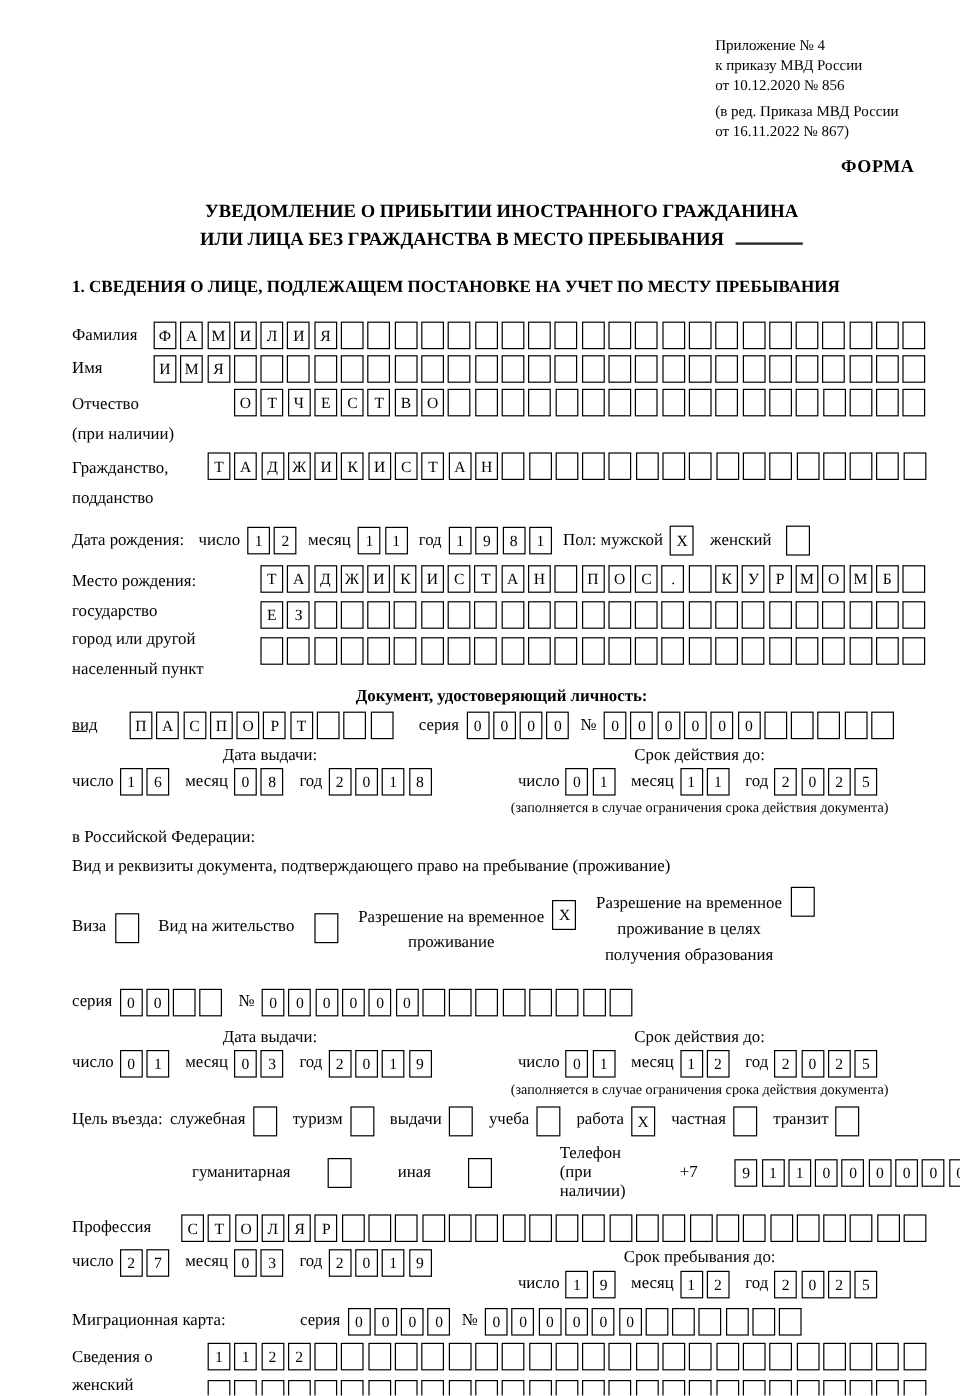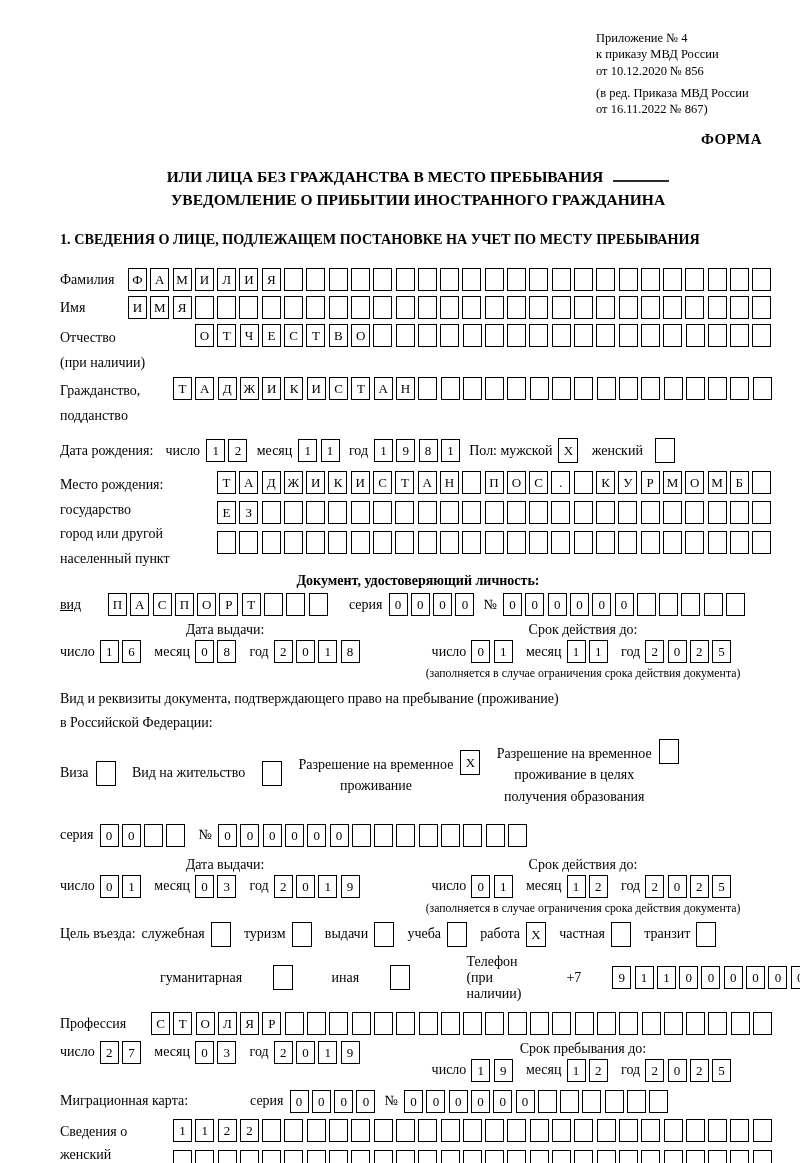--- a/index.html
+++ b/index.html
@@ -85,22 +85,22 @@
       <div>Приложение № 4</div>
       <div>к приказу МВД России</div>
       <div>от 10.12.2020 № 856</div>
       <div class="grp2">(в ред. Приказа МВД России</div>
       <div>от 16.11.2022 № 867)</div>
     </div>
   </div>
   <div class="forma">ФОРМА</div>
 
   <div class="title">
+    <div>УВЕДОМЛЕНИЕ О ПРИБЫТИИ ИНОСТРАННОГО ГРАЖДАНИНА</div>
     <div><span>ИЛИ ЛИЦА БЕЗ ГРАЖДАНСТВА В МЕСТО ПРЕБЫВАНИЯ</span><span class="blank-line"></span></div>
-    <div>УВЕДОМЛЕНИЕ О ПРИБЫТИИ ИНОСТРАННОГО ГРАЖДАНИНА</div>
   </div>
 
   <div class="sec-head">1. СВЕДЕНИЯ О ЛИЦЕ, ПОДЛЕЖАЩЕМ ПОСТАНОВКЕ НА УЧЕТ ПО МЕСТУ ПРЕБЫВАНИЯ</div>
 
   <div class="row">
     <div class="lbl w68">Фамилия</div>
     <div class="cells">
         <span class="cell">Ф</span>
         <span class="cell">А</span>
         <span class="cell">М</span>
@@ -440,22 +440,22 @@
             <span class="cell">0</span>
             <span class="cell">2</span>
             <span class="cell">5</span>
           </span>
       </div>
       <div class="note">(заполняется в случае ограничения срока действия документа)</div>
     </div>
   </div>
 
   <div class="para">
+    <div>в Российской Федерации:</div>
     <div>Вид и реквизиты документа, подтверждающего право на пребывание (проживание)</div>
-    <div>в Российской Федерации:</div>
   </div>
 
   <div class="opts">
     <div class="opt">
       <span class="ot">Виза</span>
       <span class="cells cb">
           <span class="cell"></span>
         </span>
     </div>
     <div class="opt">

